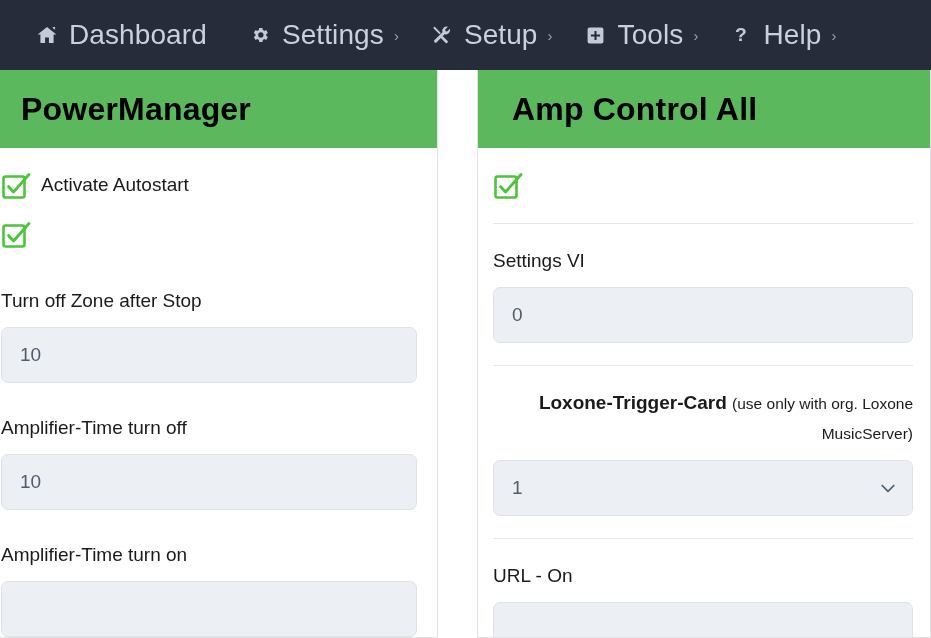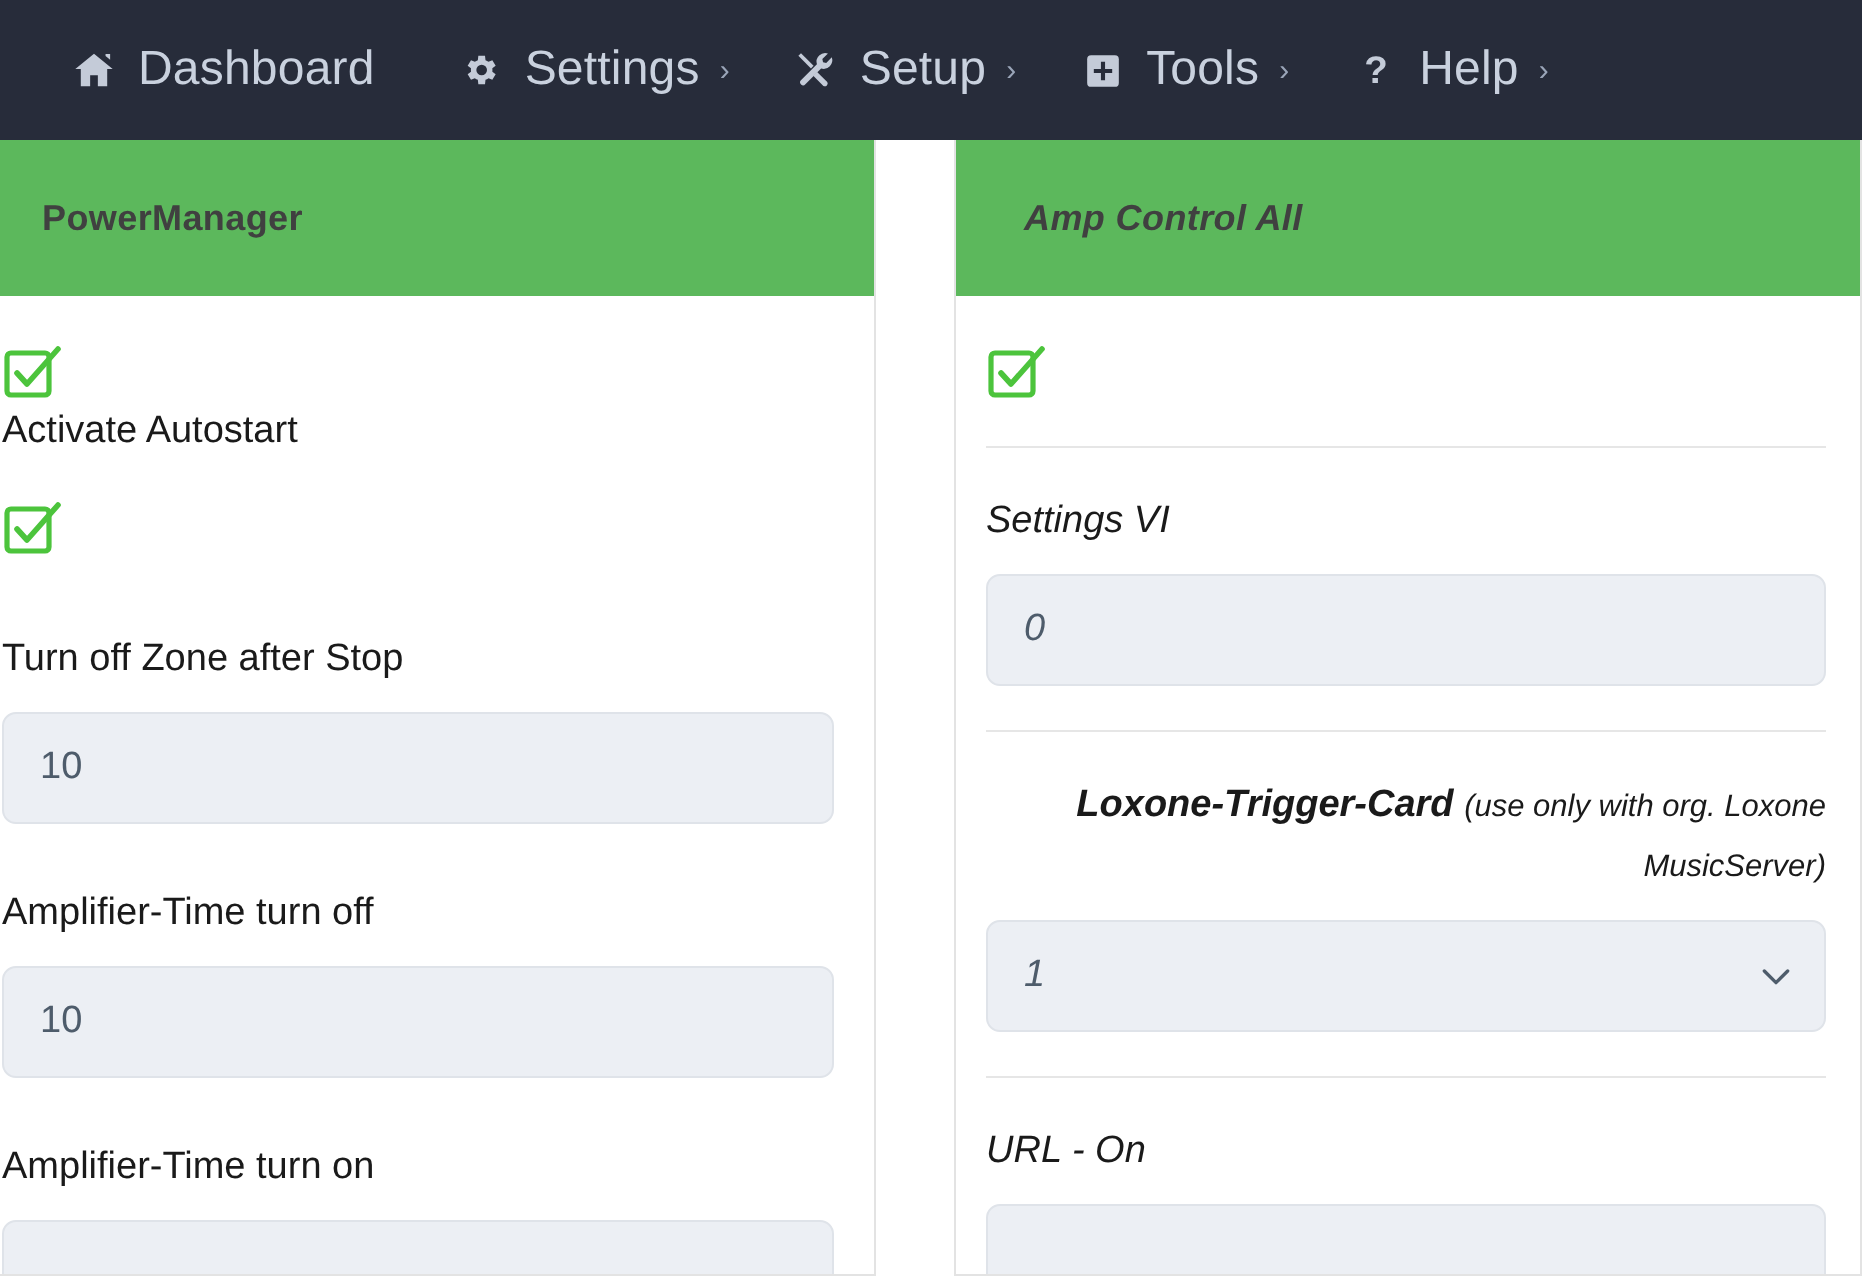--- a/index.html
+++ b/index.html
@@ -41,21 +41,21 @@
     width: 22px;
     height: 22px;
     margin-right: 11px;
     color: #c4cbd8;
     flex: none;
   }
   .nav-icon svg { display: block; }
 
   .nav-label {
     color: #c9d1de;
-    font-size: 24px;
+    font-size: 28px;
     font-weight: 400;
     letter-spacing: .1px;
   }
 
   .nav-caret {
     color: #9aa5b8;
     font-size: 15px;
     margin-left: 10px;
     line-height: 1;
   }
@@ -72,51 +72,50 @@
   .panel {
     position: absolute;
     top: 0;
     background: #ffffff;
     border: 1px solid #e3e3e3;
     border-top: none;
     overflow: hidden;
   }
 
   .panel-left  { left: -20px; width: 458px; height: 568px; }
-  .panel-right { left: 477px; width: 454px; height: 568px; font-style: italic; }
+  .panel-right { left: 477px; width: 454px; height: 568px; }
 
   .panel-header {
     height: 78px;
     background: #5cb85c;
     display: flex;
     align-items: center;
     padding: 0 0 0 40px;
   }
   .panel-right .panel-header { padding-left: 34px; }
 
   .panel-title {
-    color: #404040;
-    font-size: 18px;
+    color: #000000;
+    font-size: 32px;
     font-weight: bold;
     letter-spacing: .2px;
   }
 
   .panel-body {
     padding: 22px 20px 0 20px;
     height: 490px;
   }
   .panel-right .panel-body { padding: 22px 17px 0 15px; }
 
   
   .check-row {
     display: flex;
     align-items: flex-start;
     margin-bottom: 18px;
     cursor: pointer;
-    flex-direction: column;
   }
 
   .checkbox {
     position: relative;
     width: 30px;
     height: 30px;
     flex: none;
     margin-right: 10px;
     margin-top: 1px;
   }

